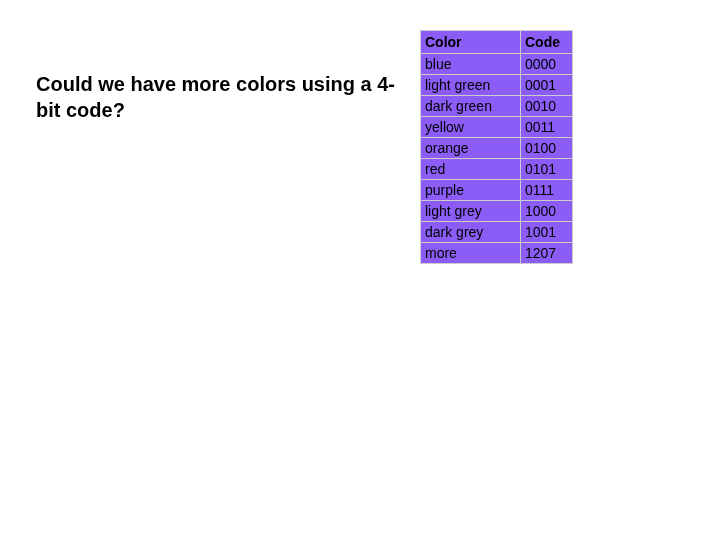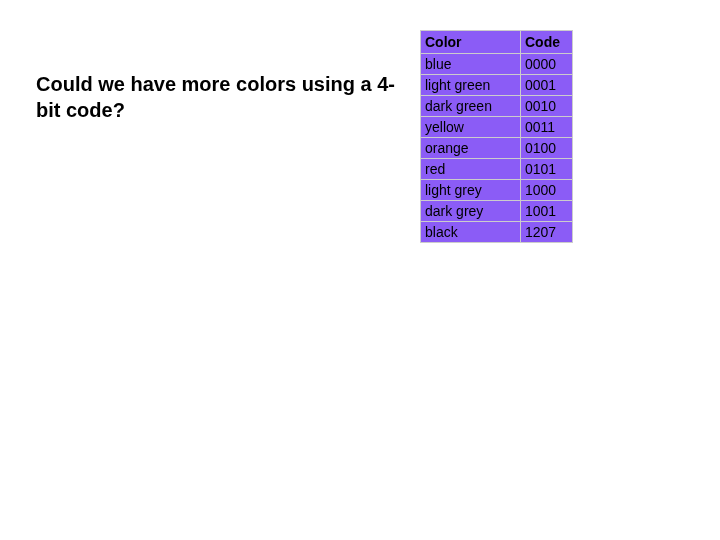--- a/index.html
+++ b/index.html
@@ -82,26 +82,30 @@
     </tr>
     <tr>
       <td class="color-cell">orange</td>
       <td class="code-cell">0100</td>
     </tr>
     <tr>
       <td class="color-cell">red</td>
       <td class="code-cell">0101</td>
     </tr>
     <tr>
+      <td class="color-cell">purple</td>
+      <td class="code-cell">0111</td>
+    </tr>
+    <tr>
       <td class="color-cell">light grey</td>
       <td class="code-cell">1000</td>
     </tr>
     <tr>
       <td class="color-cell">dark grey</td>
       <td class="code-cell">1001</td>
     </tr>
     <tr>
-      <td class="color-cell">black</td>
+      <td class="color-cell">more</td>
       <td class="code-cell">1207</td>
     </tr>
   </tbody>
     </table>
 </div>
 
 </body></html>

